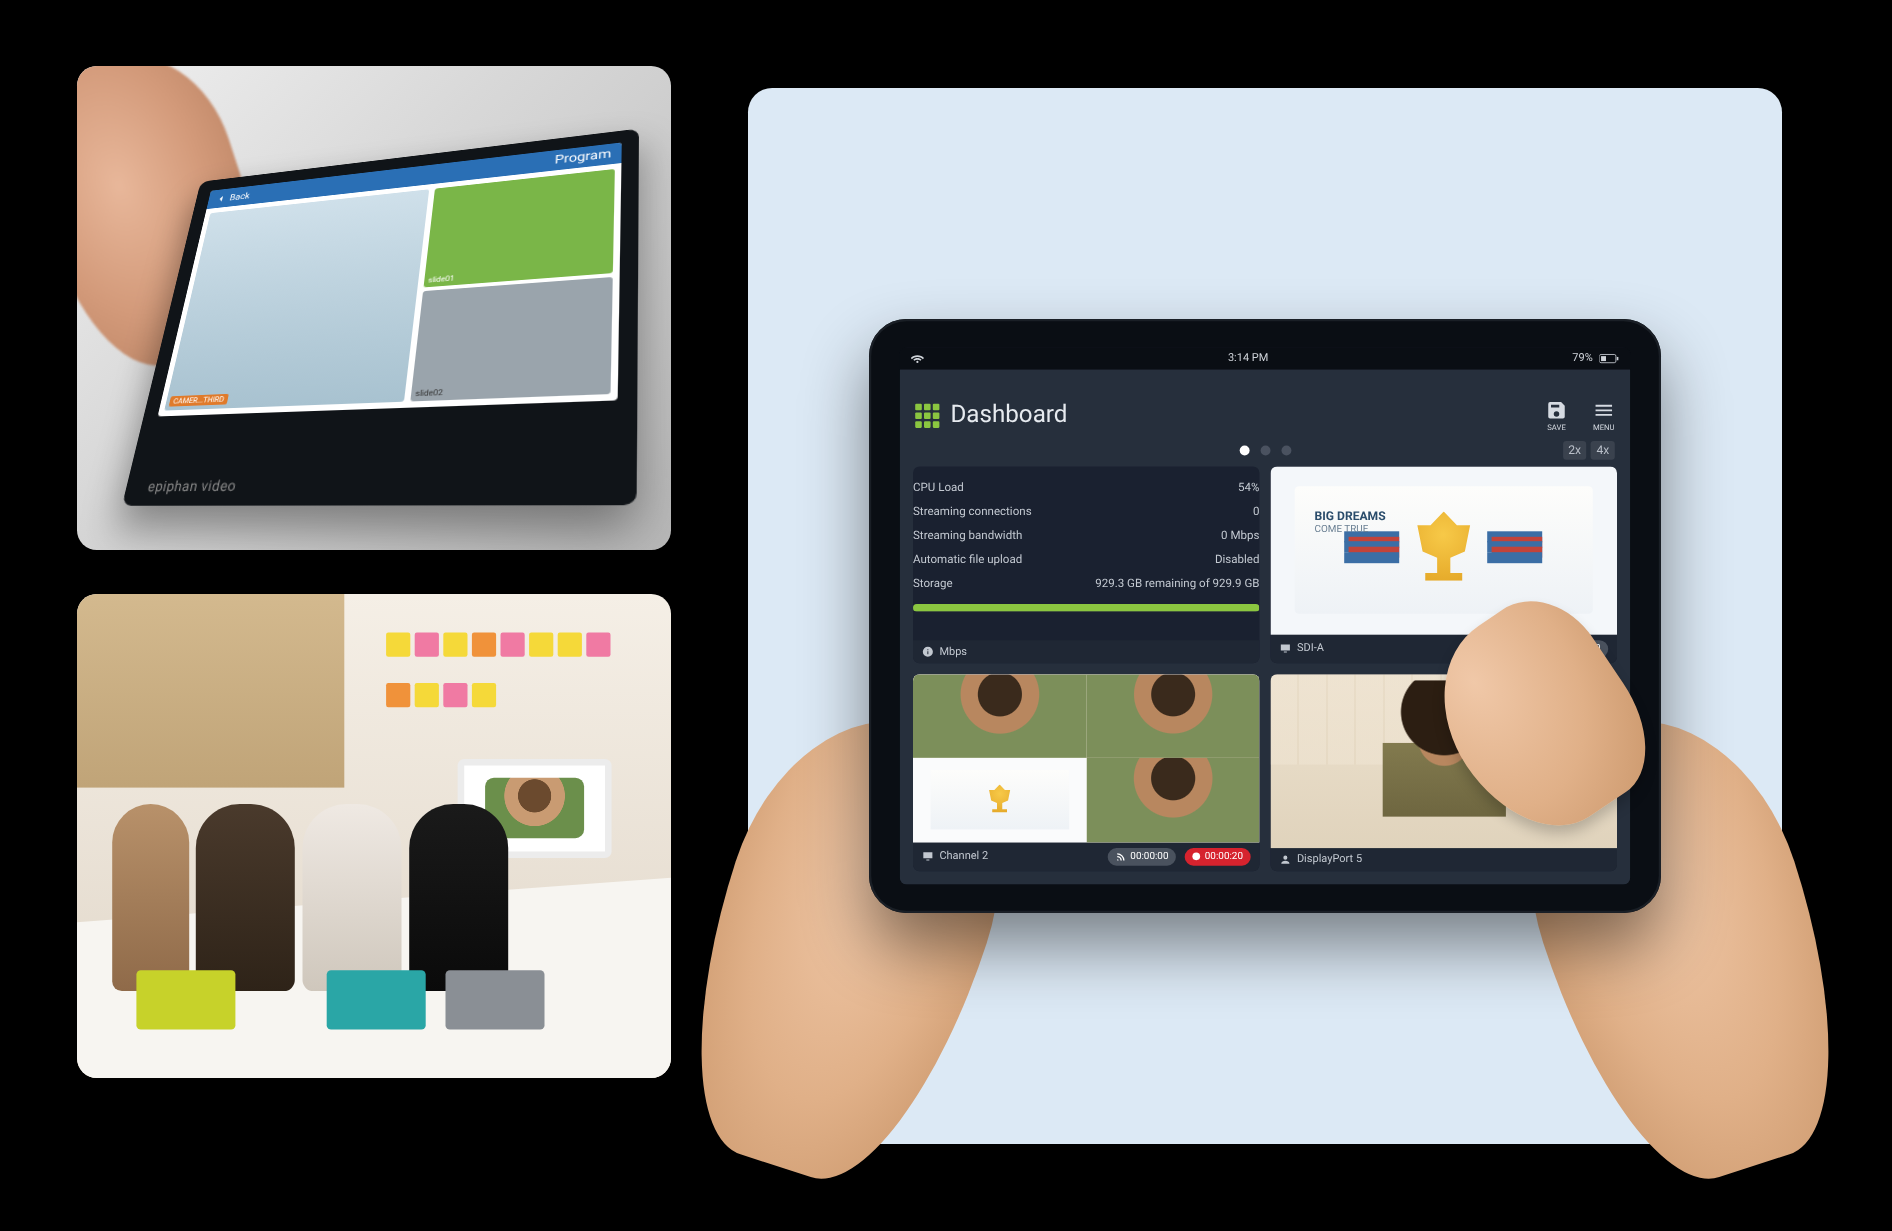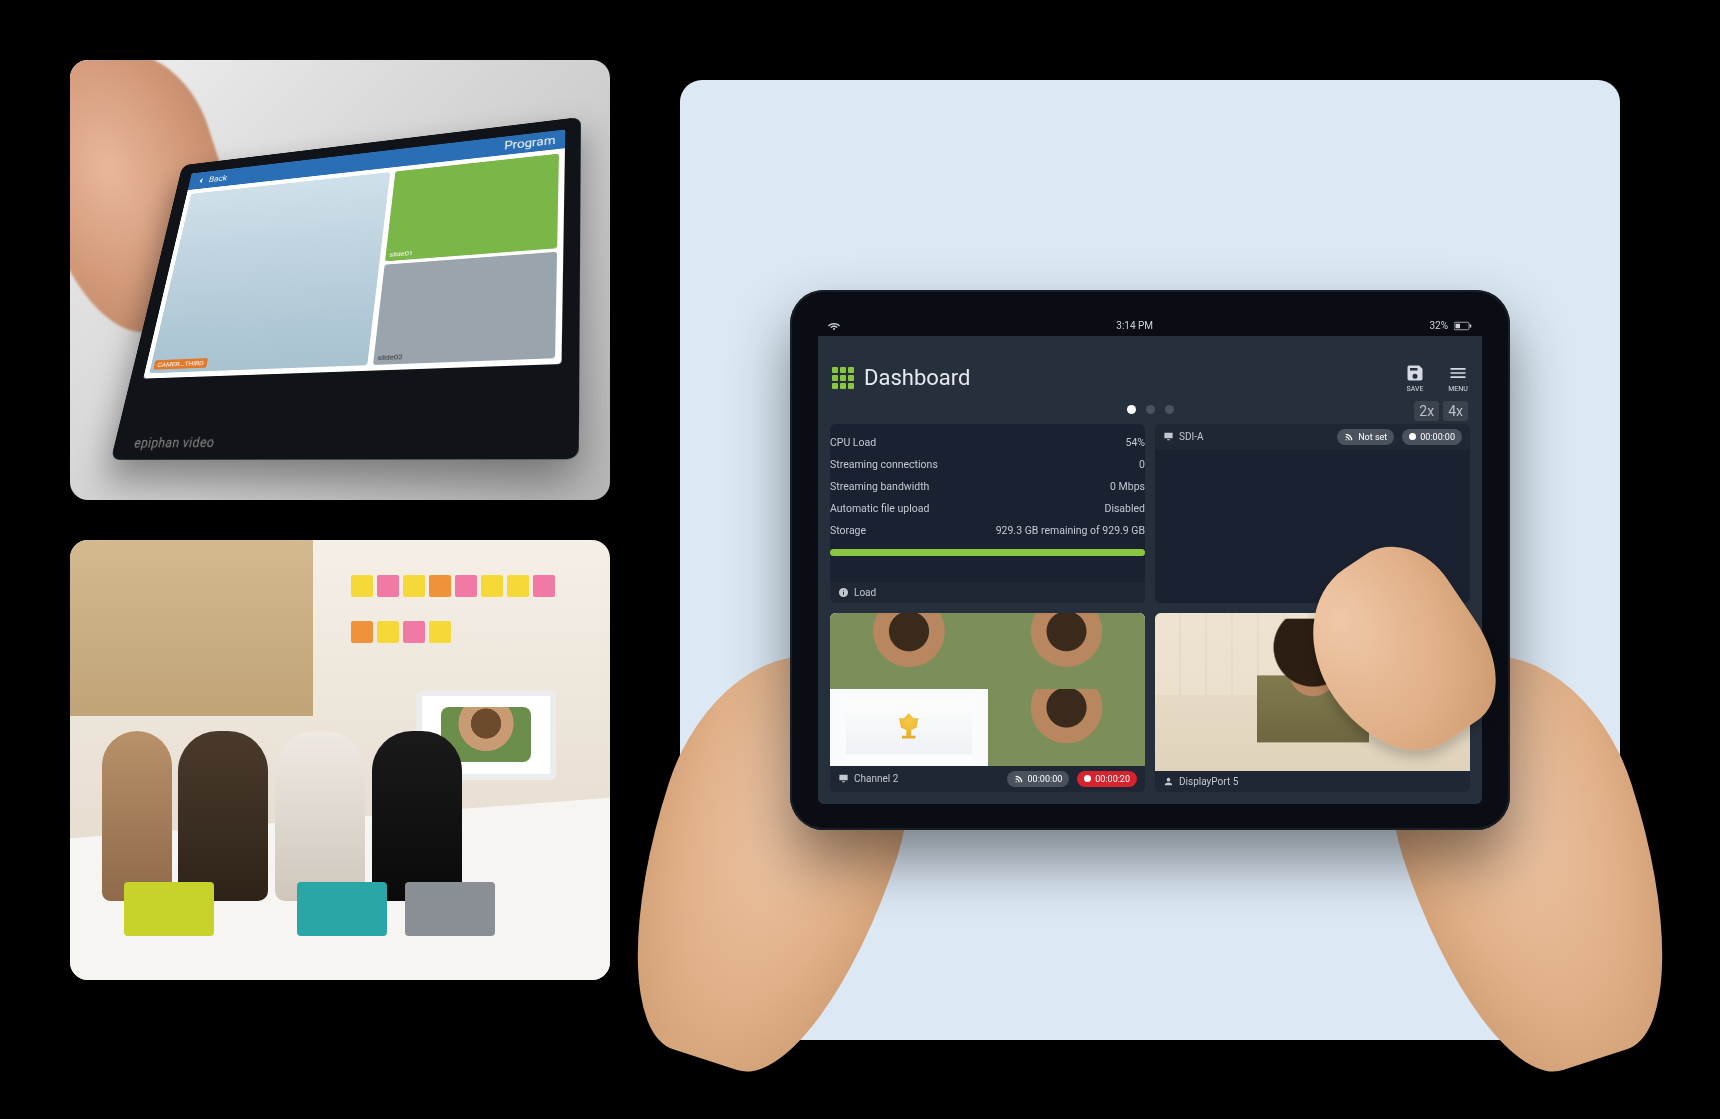--- a/index.html
+++ b/index.html
@@ -268,21 +268,21 @@
   .save-icon svg,.menu-icon svg{width:20px;height:20px}
 
   .page-dots{
     display:flex; align-items:center; justify-content:center; gap:10px;
     padding:4px 0 2px;
     position:relative;
   }
   .page-dots .dot{width:9px;height:9px;border-radius:50%;background:#4a5260}
   .page-dots .dot.active{background:#fff}
   .zoom-badges{position:absolute; right:14px; top:0; display:flex; gap:4px}
-  .zbadge{background:#3a424e;color:#b9bfc8;font-size:14px;padding:2px 5px;border-radius:3px}
+  .zbadge{background:#3a424e;color:#b9bfc8;font-size:11px;padding:2px 5px;border-radius:3px}
 
   .panels{
     flex:1;
     display:grid;
     grid-template-columns:1fr 1fr;
     grid-template-rows:1fr 1fr;
     gap:10px;
     padding:8px 12px 12px;
   }
   .panel{
@@ -491,21 +491,21 @@
         <div class="tablet-screen">
 
           <div class="statusbar">
             <span class="sb-icons">
               <svg width="12" height="12" viewBox="0 0 24 24">
                   <path d="M12 20a2 2 0 1 0 0-4 2 2 0 0 0 0 4zm0-14C7 6 2.7 8 0 11l2 2c2.5-2.7 6-4 10-4s7.5 1.3 10 4l2-2C21.3 8 17 6 12 6zm0 5c-3 0-5.6 1.2-7.5 3.1l2 2C8 14.7 9.9 14 12 14s4 .7 5.5 2.1l2-2C17.6 12.2 15 11 12 11z"></path>
                 </svg>
             </span>
             <span>3:14 PM</span>
             <span class="sb-icons">
-              <span>32%</span>
+              <span>79%</span>
               <svg width="18" height="10" viewBox="0 0 24 12">
                   <rect x="0" y="1" width="20" height="10" rx="2" fill="none" stroke="currentColor"></rect>
                   <rect x="21" y="4" width="2" height="4"></rect>
                   <rect x="2" y="3" width="6" height="6"></rect>
                 </svg>
             </span>
           </div>
 
           <div class="app">
 
@@ -576,26 +576,37 @@
                   </div>
                   <div class="storage-bar">
                       <div class="storage-fill"></div>
                     </div>
                 </div>
                 <div class="panel-footer">
                   <span class="footer-icon">
                     <svg viewBox="0 0 24 24">
                         <path d="M12 2a10 10 0 1 0 0 20 10 10 0 0 0 0-20zm1 15h-2v-6h2v6zm0-8h-2V7h2v2z"></path>
                       </svg>
-                    <span>Load</span>
+                    <span>Mbps</span>
                   </span>
                 </div>
               </div>
 
               <div class="panel">
+                <div class="panel-body thumb">
+                  <div class="artwork">
+                    <div class="thumb-title">
+                      <span>BIG DREAMS</span>
+                      <span class="thumb-sub">COME TRUE</span>
+                    </div>
+                    <div class="books"></div>
+                    <div class="trophy"></div>
+                    <div class="books"></div>
+                  </div>
+                </div>
                 <div class="panel-footer">
                   <span class="footer-icon">
                     <svg viewBox="0 0 24 24">
                         <path d="M3 4h18v12H3V4zm6 14h6v2H9v-2z"></path>
                       </svg>
                     <span>SDI-A</span>
                   </span>
                   <span class="flex-spacer"></span>
                   <span class="pill gray">
                     <svg viewBox="0 0 24 24" width="10" height="10">

